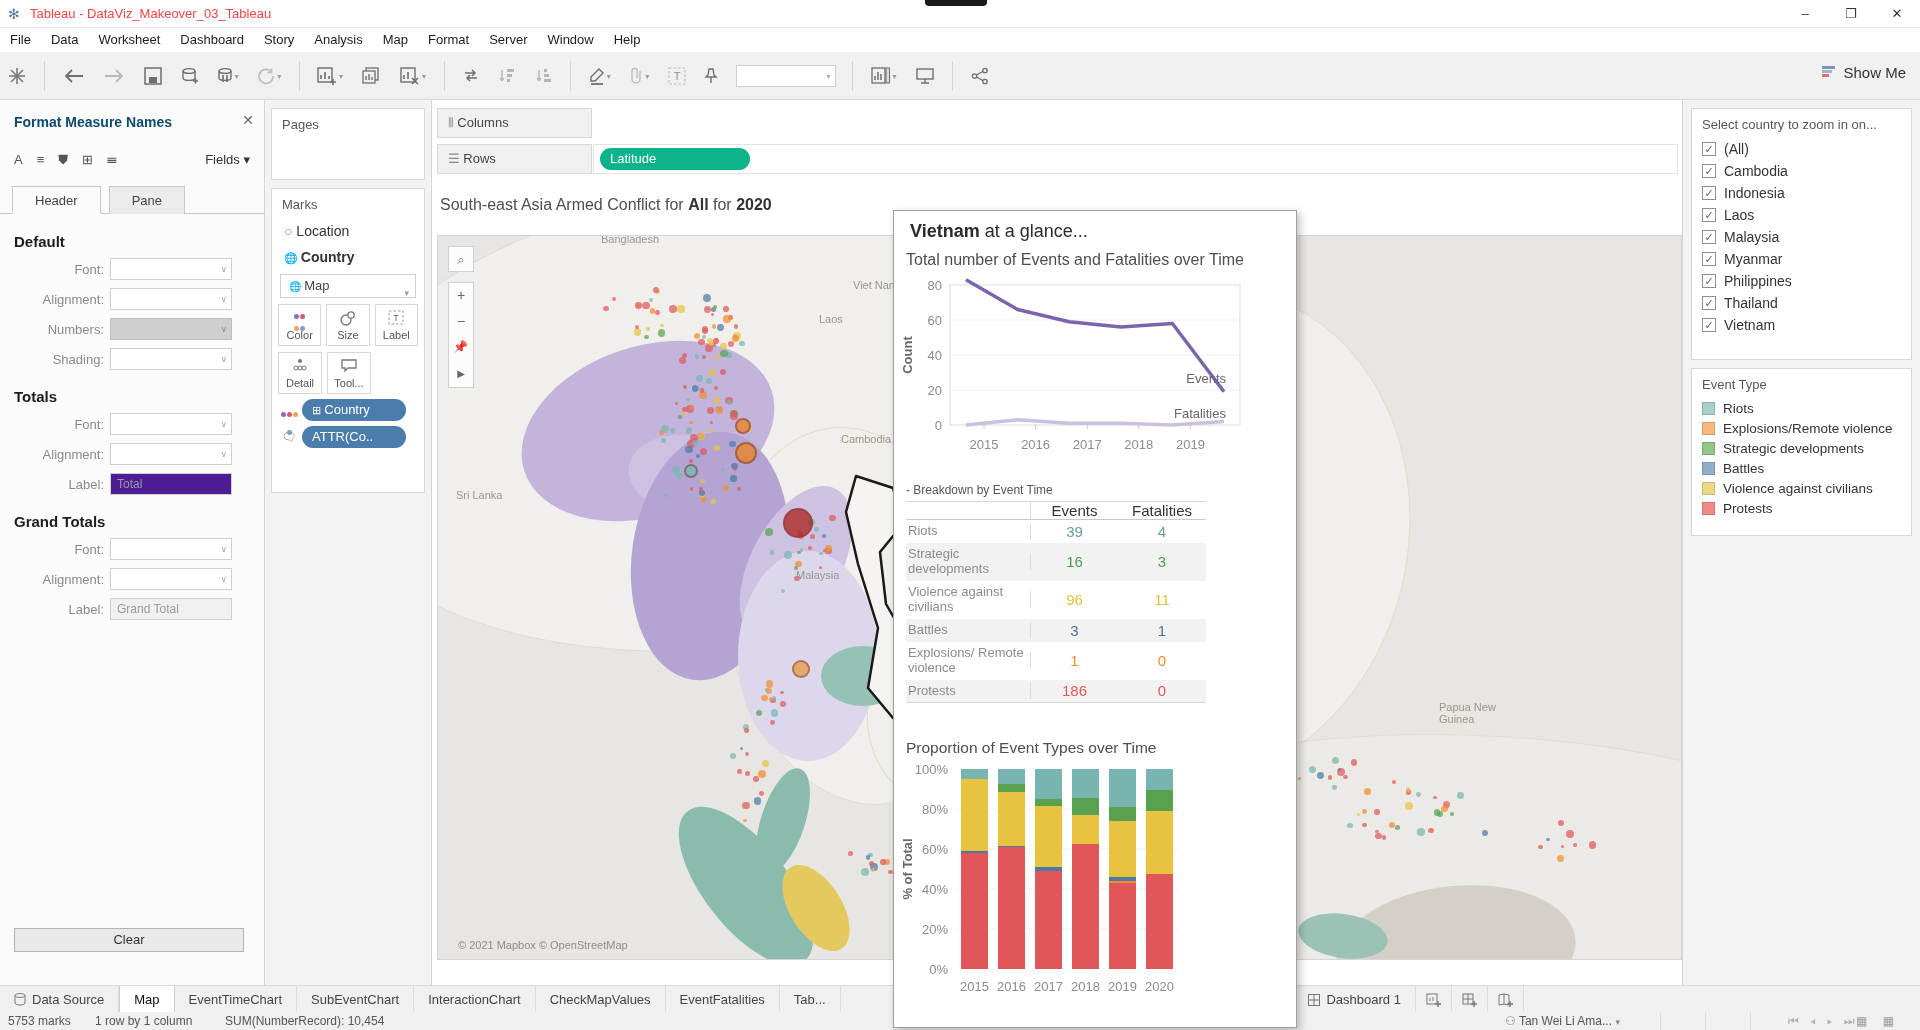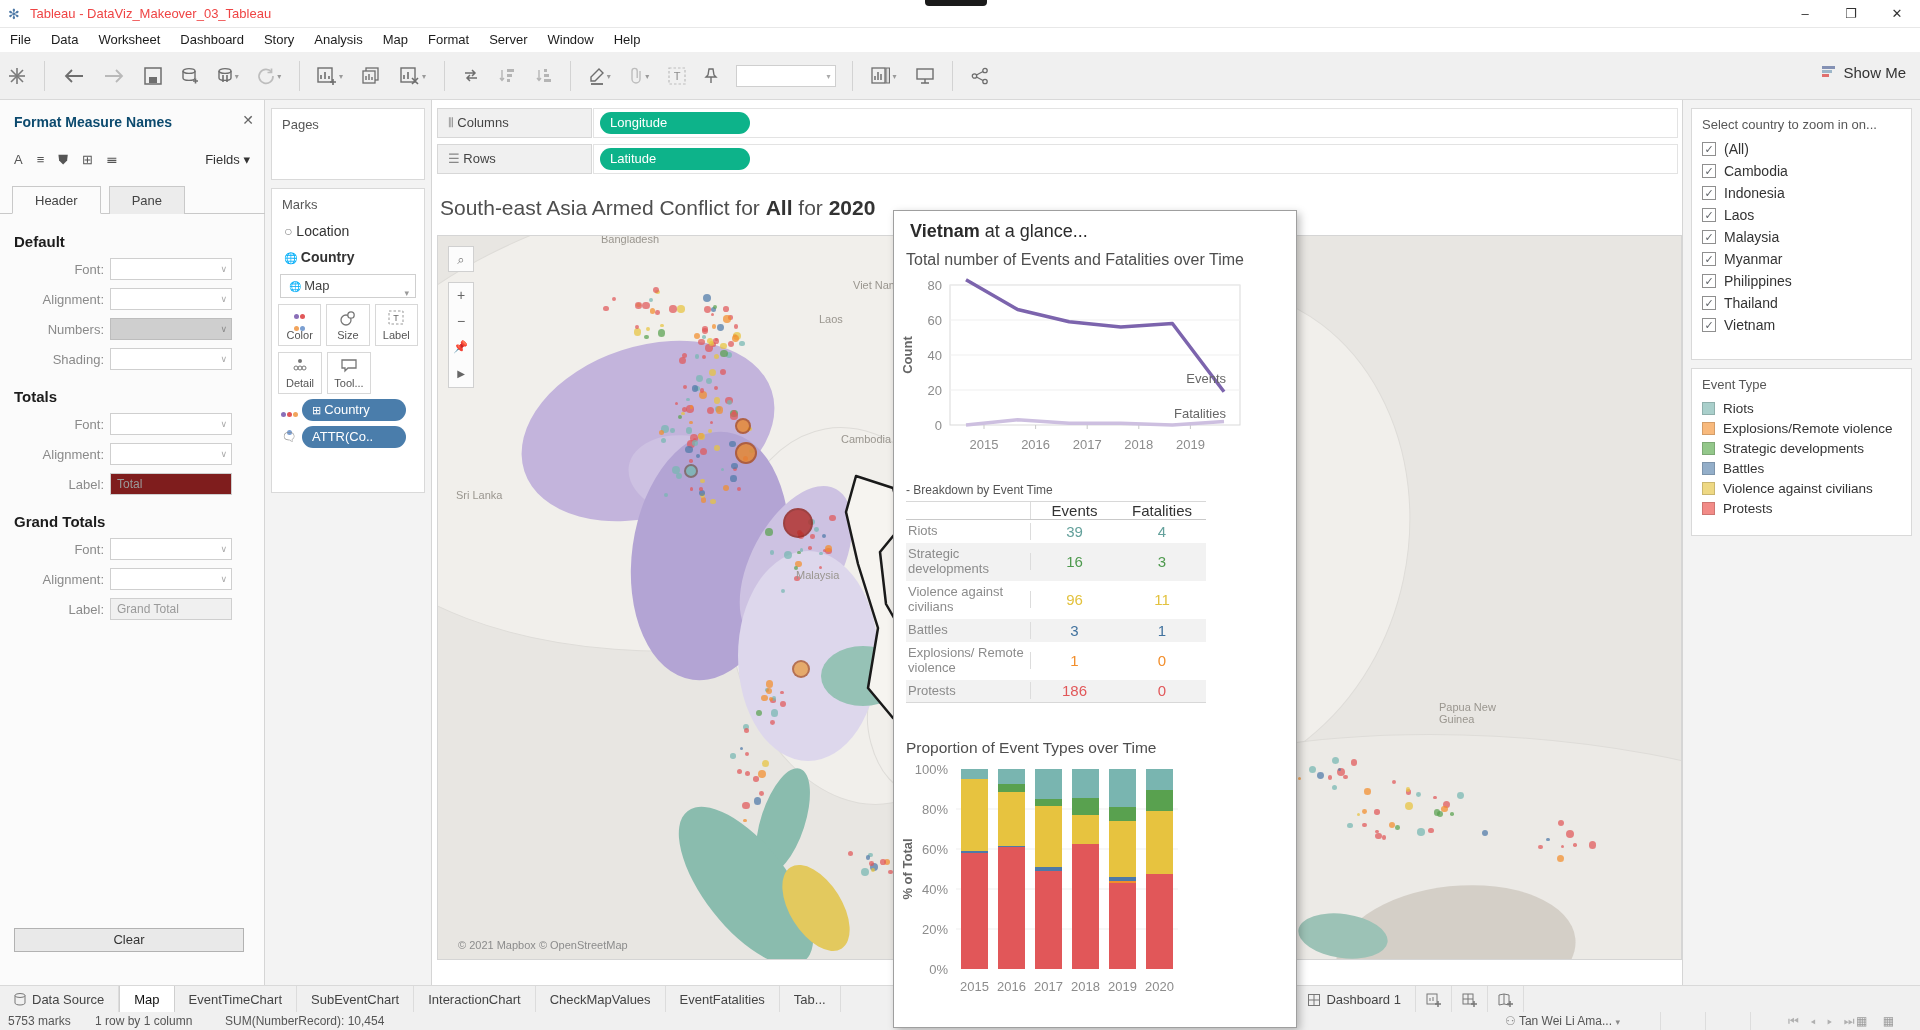--- a/index.html
+++ b/index.html
@@ -65,21 +65,21 @@
   .mk-pill-row .pill { flex:0 0 auto; width:104px; margin:0 0 0 4px; }
   .dot4 { display:inline-block; width:14px; height:14px; }
   .dot4 i { display:inline-block; width:5px; height:5px; border-radius:50%; margin:0.5px; }
 
   
   #canvas { position:absolute; left:432px; top:100px; width:1250px; height:885px; background:#fff; }
   .shelf { position:absolute; left:5px; height:30px; }
   .shelf .label-box { position:absolute; left:0; top:0; width:155px; height:30px; background:#f0f0f0; border:1px solid #d7d7d7; font-size:13px; color:#444; line-height:28px; padding-left:10px; }
   .shelf .pill-area { position:absolute; left:156px; top:0; width:1085px; height:30px; border:1px solid #e3e3e3; }
   .shelf .pill { position:absolute; left:6px; top:3px; width:150px; text-align:left; margin:0; }
-  #viz-title { position:absolute; left:8px; top:96px; font-size:21px; color:#4e4e4e; }
+  #viz-title { position:absolute; left:8px; top:96px; font-size:16px; color:#4e4e4e; }
   #viz-title b { color:#333; }
   #map-area { position:absolute; left:5px; top:135px; width:1245px; height:725px; background:#e8e6e2; border:1px solid #d5d5d5; overflow:hidden; }
   #map-svg { position:absolute; left:0; top:0; }
   .map-label { position:absolute; font-size:11px; color:#9a968f; white-space:pre-line; }
   .map-dot { position:absolute; border-radius:50%; }
   #map-attrib { position:absolute; left:20px; bottom:8px; font-size:11px; color:#8c8c8c; }
   #map-search { position:absolute; left:10px; top:10px; width:26px; height:26px; background:#fcfcfc; border:1px solid #d0d0d0; text-align:center; line-height:25px; color:#777; font-size:13px; }
   #map-ctrl { position:absolute; left:10px; top:46px; width:26px; background:#fcfcfc; border:1px solid #d0d0d0; }
   #map-ctrl div { height:26px; text-align:center; line-height:25px; color:#666; font-size:14px; }
 
@@ -333,21 +333,21 @@
         </div>
       </div>
       <div class="fp-row">
         <label>Alignment:</label>
         <div class="fp-select">
           <i>∨</i>
         </div>
       </div>
       <div class="fp-row">
         <label>Label:</label>
-        <div class="fp-select" style="background: #7f1d1d;">
+        <div class="fp-select" style="background: #4c1d95;">
           <span class="val">Total</span>
         </div>
       </div>
       <div class="fp-sec-title">Grand Totals</div>
       <div class="fp-row">
         <label>Font:</label>
         <div class="fp-select">
           <i>∨</i>
         </div>
       </div>
@@ -420,23 +420,20 @@
     <div class="mk-pill-row">
       <span class="mini" style="color:#8a8a8a;font-size:12px">🗨</span>
       <span class="pill blue">ATTR(Co..</span>
     </div>
   </div>
 </div>
 
 <div id="canvas">
   <div class="shelf" style="top:8px;width:1240px">
     <div class="label-box"><span style="color:#888">⦀ </span><span>Columns</span></div>
-    <div class="pill-area">
-        <span class="pill green">Longitude</span>
-      </div>
   </div>
   <div class="shelf" style="top:44px;width:1240px">
     <div class="label-box"><span style="color:#888">☰ </span><span>Rows</span></div>
     <div class="pill-area">
         <span class="pill green">Latitude</span>
       </div>
   </div>
   <div id="viz-title"><span>South-east Asia Armed Conflict for </span><b>All</b><span> for </span><b>2020</b></div>
   <div id="map-area">
     <svg id="map-svg" width="1245" height="725">

